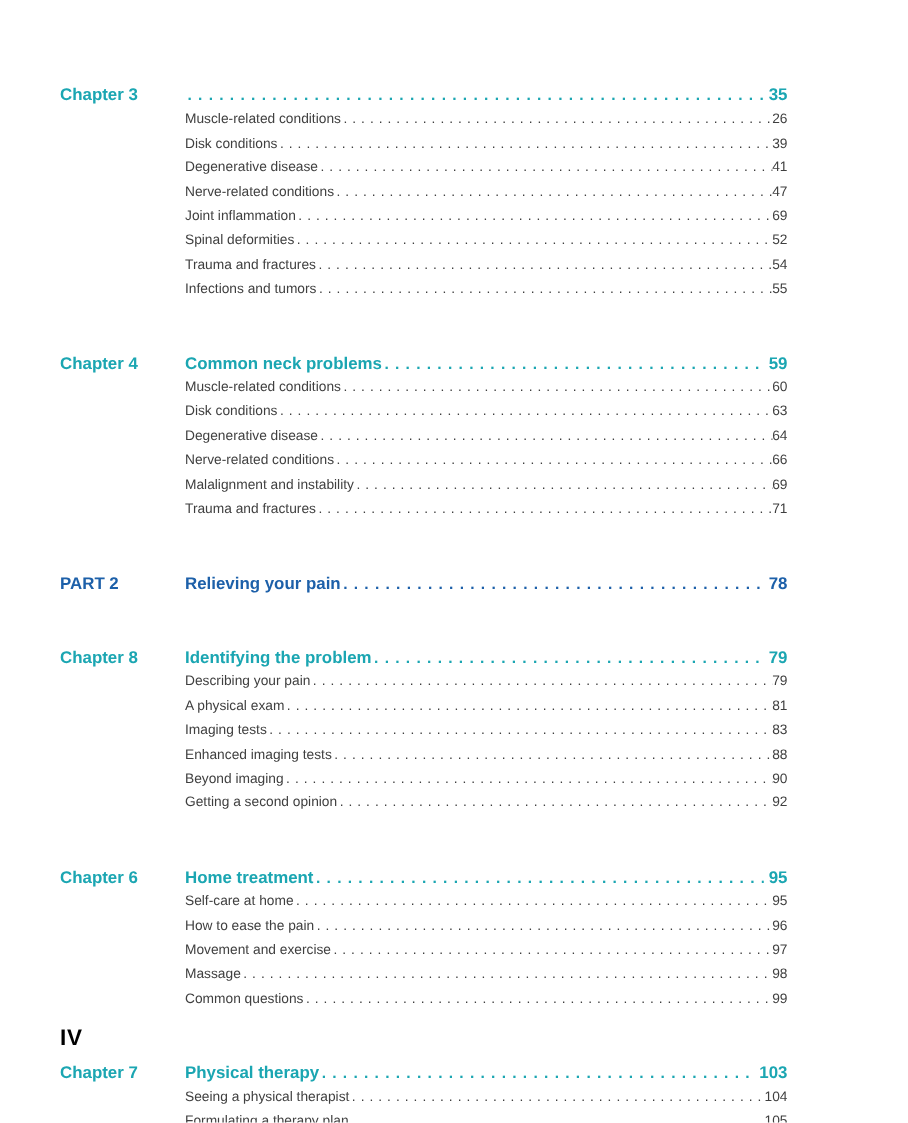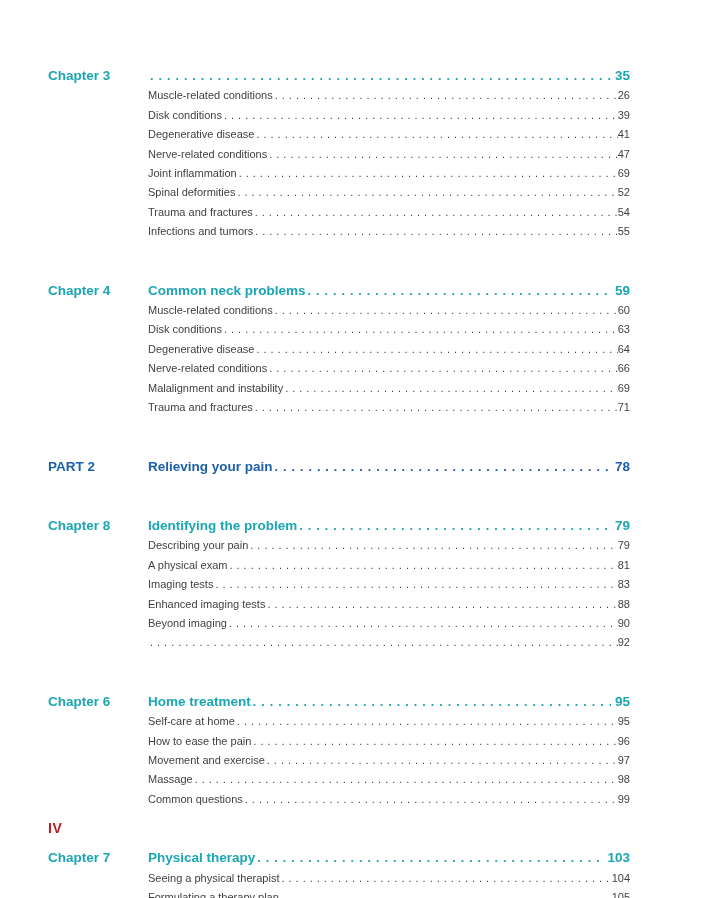--- a/index.html
+++ b/index.html
@@ -48,23 +48,23 @@
   .row.head.chapter { color: var(--chapter-accent, #1ba6b2); }
   .row.head.chapter .col-label { color: var(--chapter-accent, #1ba6b2); }
   
   .row.head.part { color: var(--part-accent, #1d60a9); }
   .row.head.part .col-label { color: var(--part-accent, #1d60a9); }
   
   .row.entry { color: #3f3f3f; }
   #footer-folio {
     position: absolute;
     left: 48px; top: 820px;
-    font-size: 14px;
+    font-size: 18px;
     font-weight: 700;
-    color: #b91c1c;
+    color: #000000;
     letter-spacing: 0.5px;
   }
 </style>
 </head>
 <body style="--chapter-accent: #1ba6b2; --part-accent: #1d60a9;">
 
 <main id="toc">
     <section class="toc-section">
       <div class="row head chapter">
         <span class="col-label">Chapter 3</span>
@@ -204,20 +204,21 @@
         <span class="page">88</span>
       </div>
       <div class="row entry">
         <span class="col-label"></span>
         <span class="title">Beyond imaging</span>
         <span class="leader">..........................................................................................................................................................................</span>
         <span class="page">90</span>
       </div>
       <div class="row entry">
         <span class="col-label"></span>
+        <span class="title">Getting a second opinion</span>
         <span class="leader">..........................................................................................................................................................................</span>
         <span class="page">92</span>
       </div>
     </section>
     <section class="toc-section">
       <div class="row head chapter">
         <span class="col-label">Chapter 6</span>
         <span class="title">Home treatment</span>
         <span class="leader">..........................................................................................................................................................................</span>
         <span class="page">95</span>

